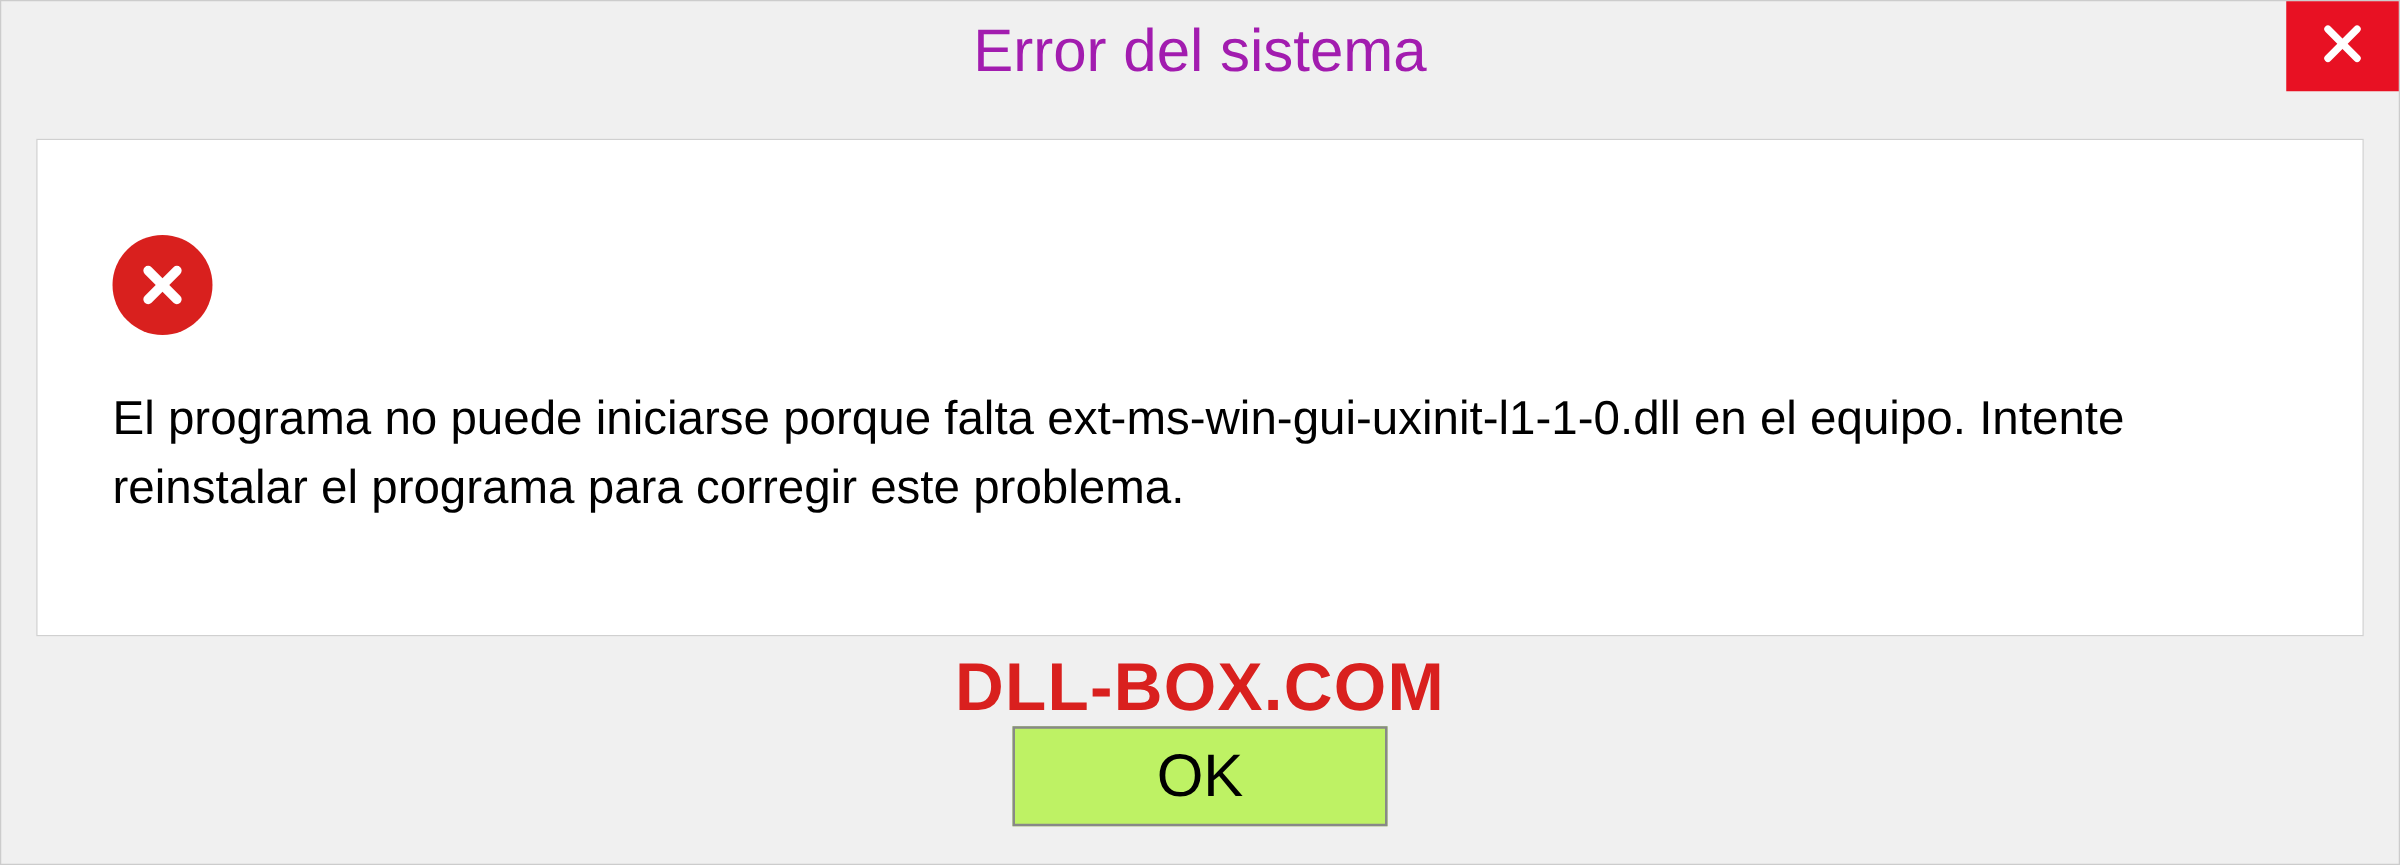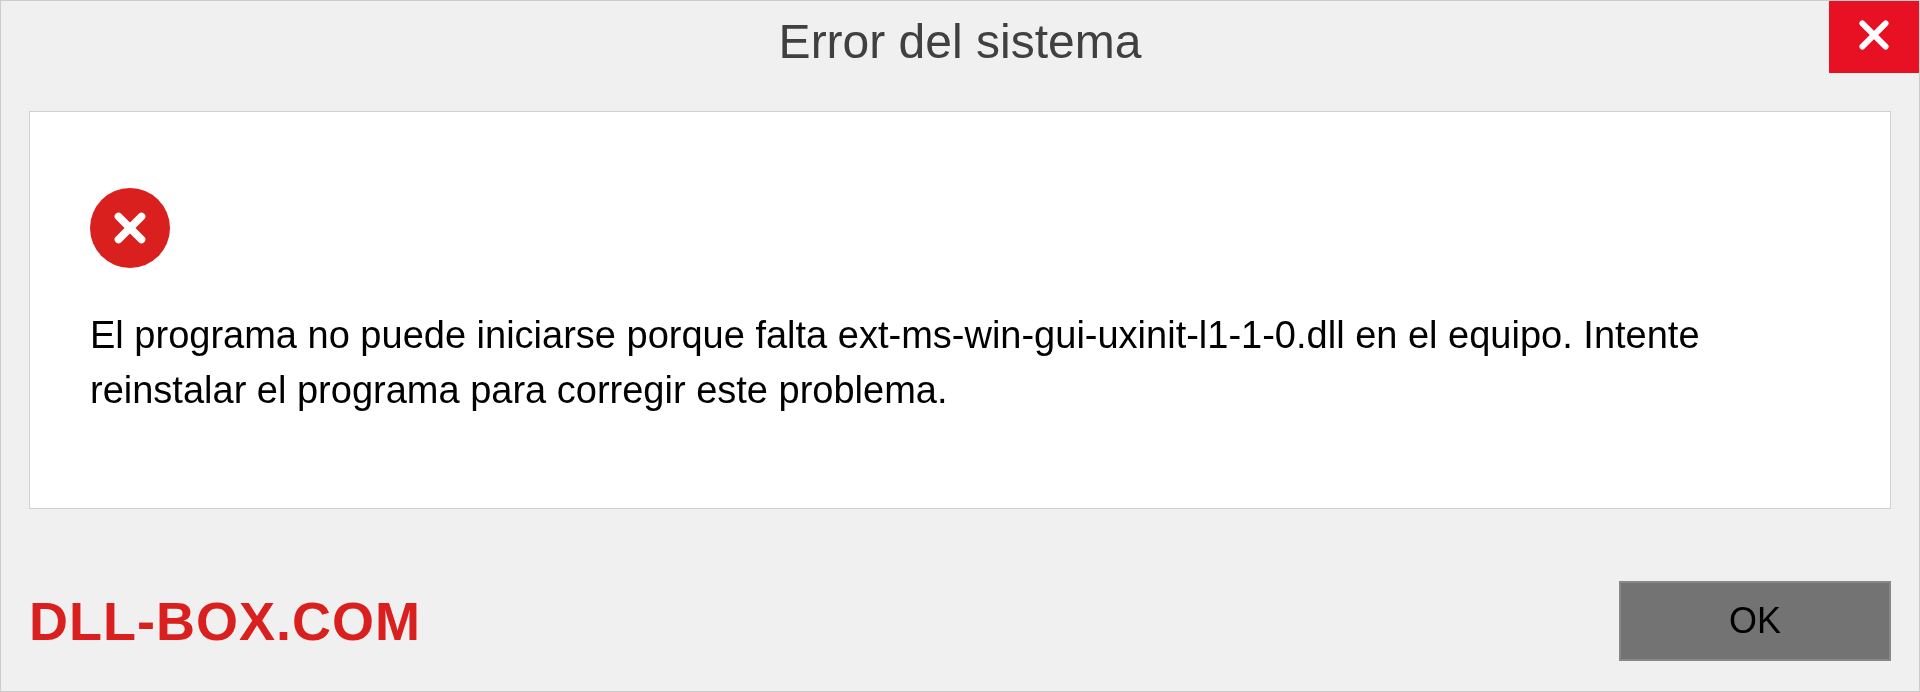--- a/index.html
+++ b/index.html
@@ -26,21 +26,21 @@
       display: flex;
       align-items: center;
       justify-content: center;
       height: 80px;
       position: relative;
       padding: 0 20px;
     }
     .title {
       font-size: 48px;
       font-weight: 400;
-      color: #404040;
+      color: #a21caf;
       text-align: center;
     }
     .close-btn {
       position: absolute;
       right: 0;
       top: 0;
       width: 90px;
       height: 72px;
       background: #e81123;
       display: flex;
@@ -84,34 +84,35 @@
       font-weight: 400;
     }
     .footer {
       position: absolute;
       bottom: 30px;
       left: 28px;
       right: 28px;
       display: flex;
       align-items: center;
       justify-content: space-between;
+      flex-direction: column;
     }
     .watermark {
       font-size: 54px;
       font-weight: 800;
       color: #d9201e;
       letter-spacing: 1px;
       font-family: Arial, sans-serif;
     }
     .ok-btn {
-      width: 272px;
+      width: 300px;
       height: 80px;
-      background: #737373;
+      background: #bef264;
       border: 2px solid #888;
-      font-size: 36px;
+      font-size: 48px;
       font-family: inherit;
       cursor: pointer;
       color: #000;
     }
   </style>
 </head>
 <body>
 
 <div class="dialog">
   <div class="titlebar">

